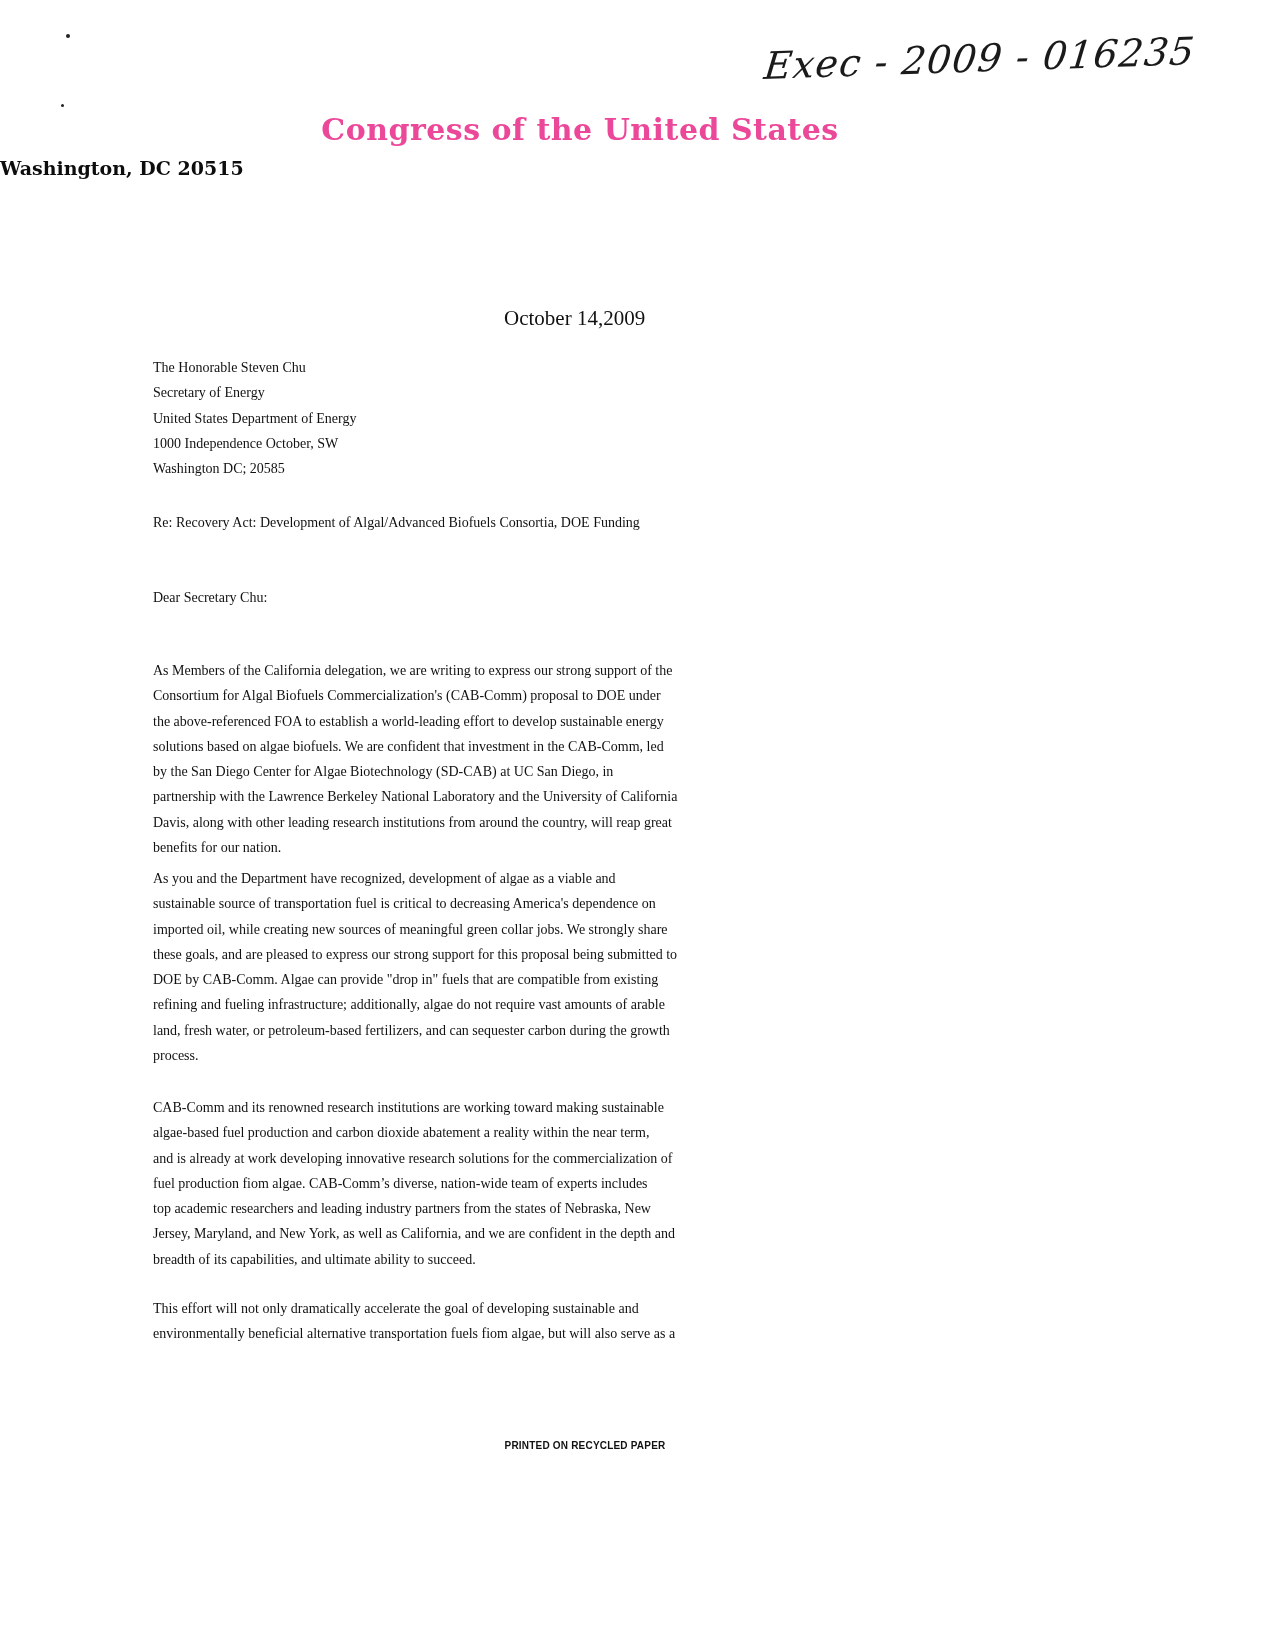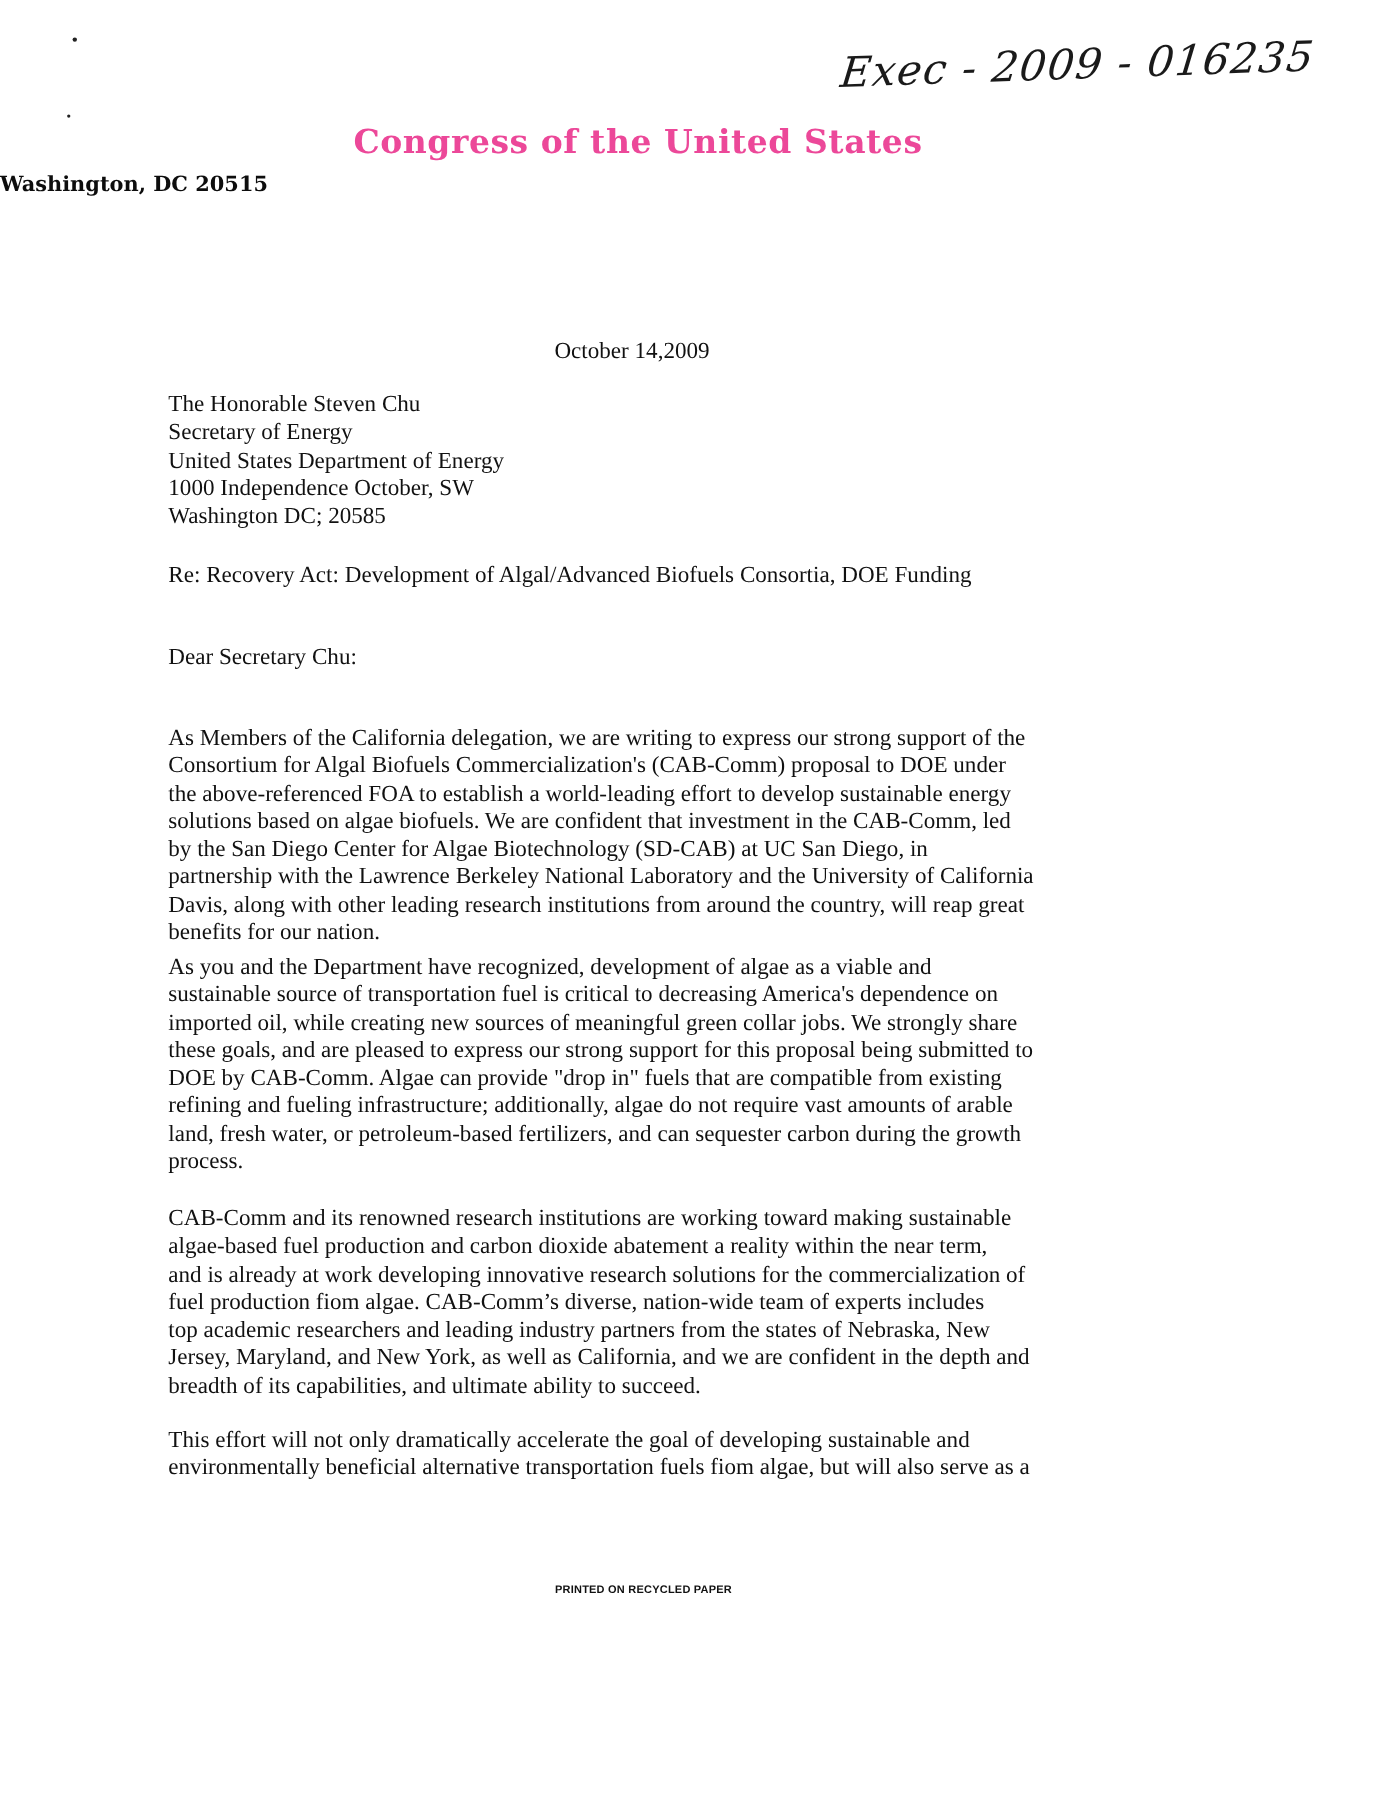--- a/index.html
+++ b/index.html
@@ -19,21 +19,21 @@
     left: 0; width: 1160px; top: 112px; text-align: center;
     font-family: "DejaVu Serif", serif; font-weight: bold; font-size: 30px; letter-spacing: 0.5px;
     color: #ec4899;
   }
   .letterhead-sub {
     left: 0; width: 1160px; top: 157px; text-align: left;
     font-family: "DejaVu Serif", serif; font-weight: bold; font-size: 19px;
     color: #0d0d0d;
   }
   .date { left: 494px; top: 306px; font-size: 21px; margin-left: 10px; }
-  .block { left: 153px; font-size: 21px; line-height: 25.3px; white-space: nowrap; }
+  .block { left: 153px; font-size: 14px; line-height: 25.3px; white-space: nowrap; }
   .line { display: block; height: 25.3px; }
   .footer {
     left: 0; width: 1170px; top: 1440px; text-align: center;
     font-family: "Liberation Sans", "DejaVu Sans", sans-serif; font-weight: bold;
     font-size: 10px; letter-spacing: 0.2px; color: #111;
   }
 </style>
 </head>
 <body>
 

